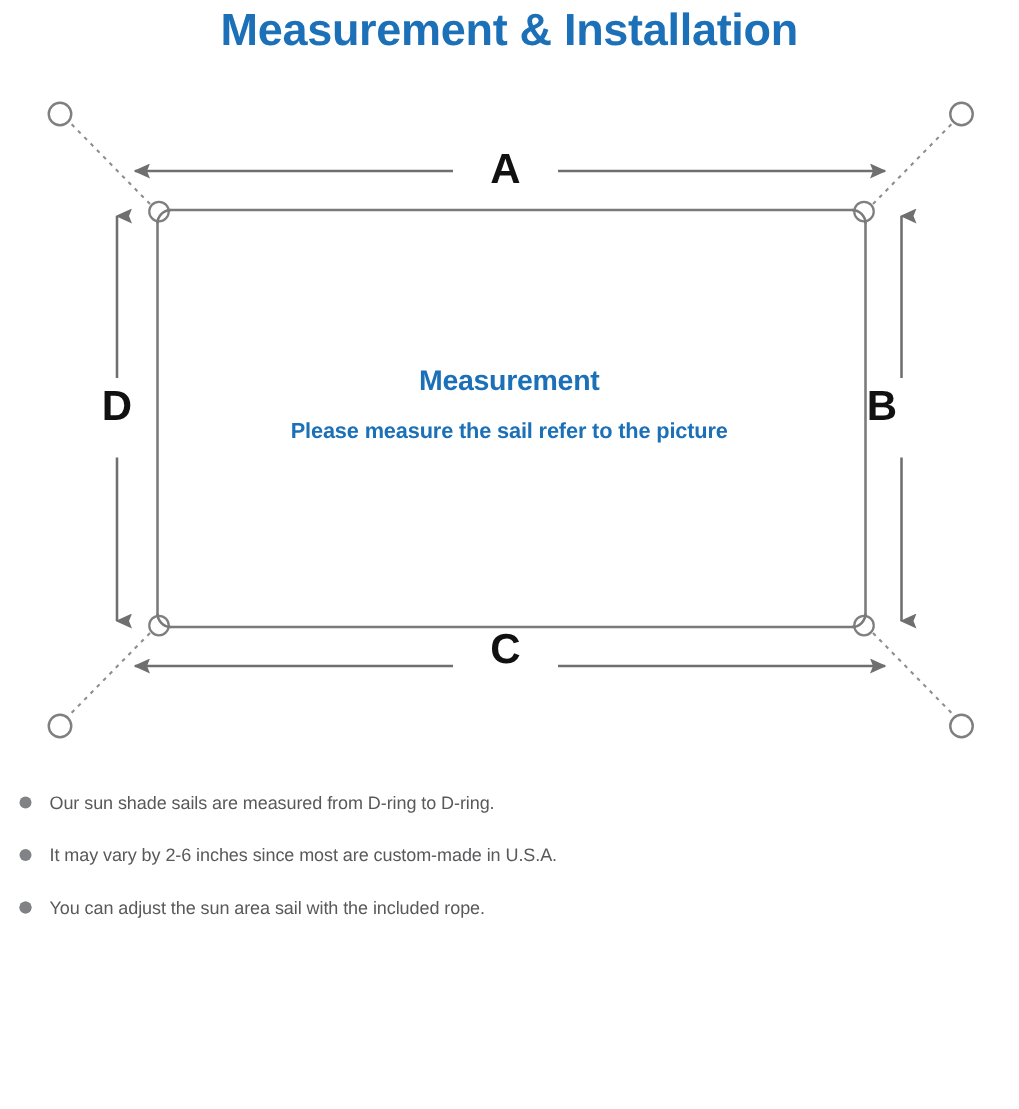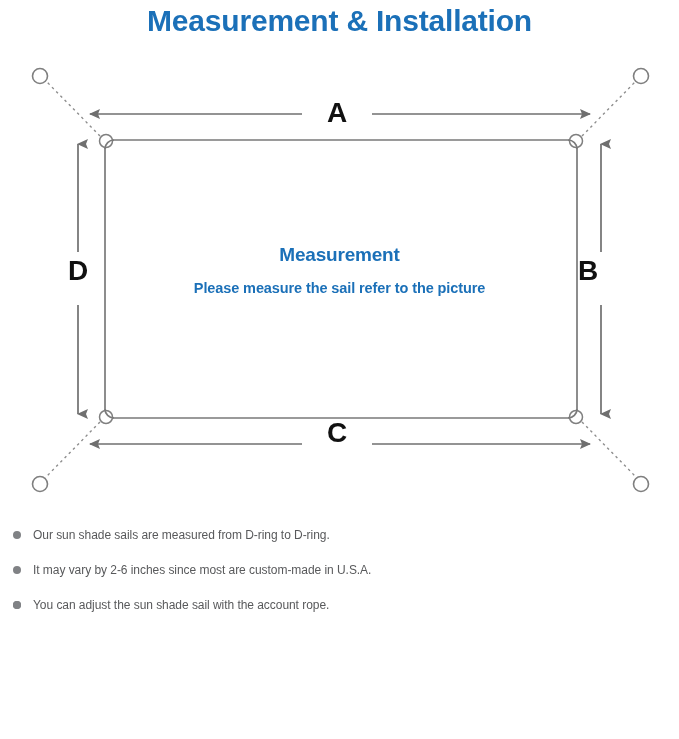--- a/index.html
+++ b/index.html
@@ -183,15 +183,15 @@
   </div>
   <div class="note-item">
     <span class="bullet"></span>
     <span>It may vary by 2-6 inches since most are custom-made in U.S.A.</span>
   </div>
   <div class="note-item">
     <span class="bullet"></span>
   </div>
   <div class="note-item">
     <span class="bullet"></span>
-    <span>You can adjust the sun shade sail with the account rope.</span>
+    <span>You can adjust the sun area sail with the included rope.</span>
   </div>
 </div>
 
 </body></html>

